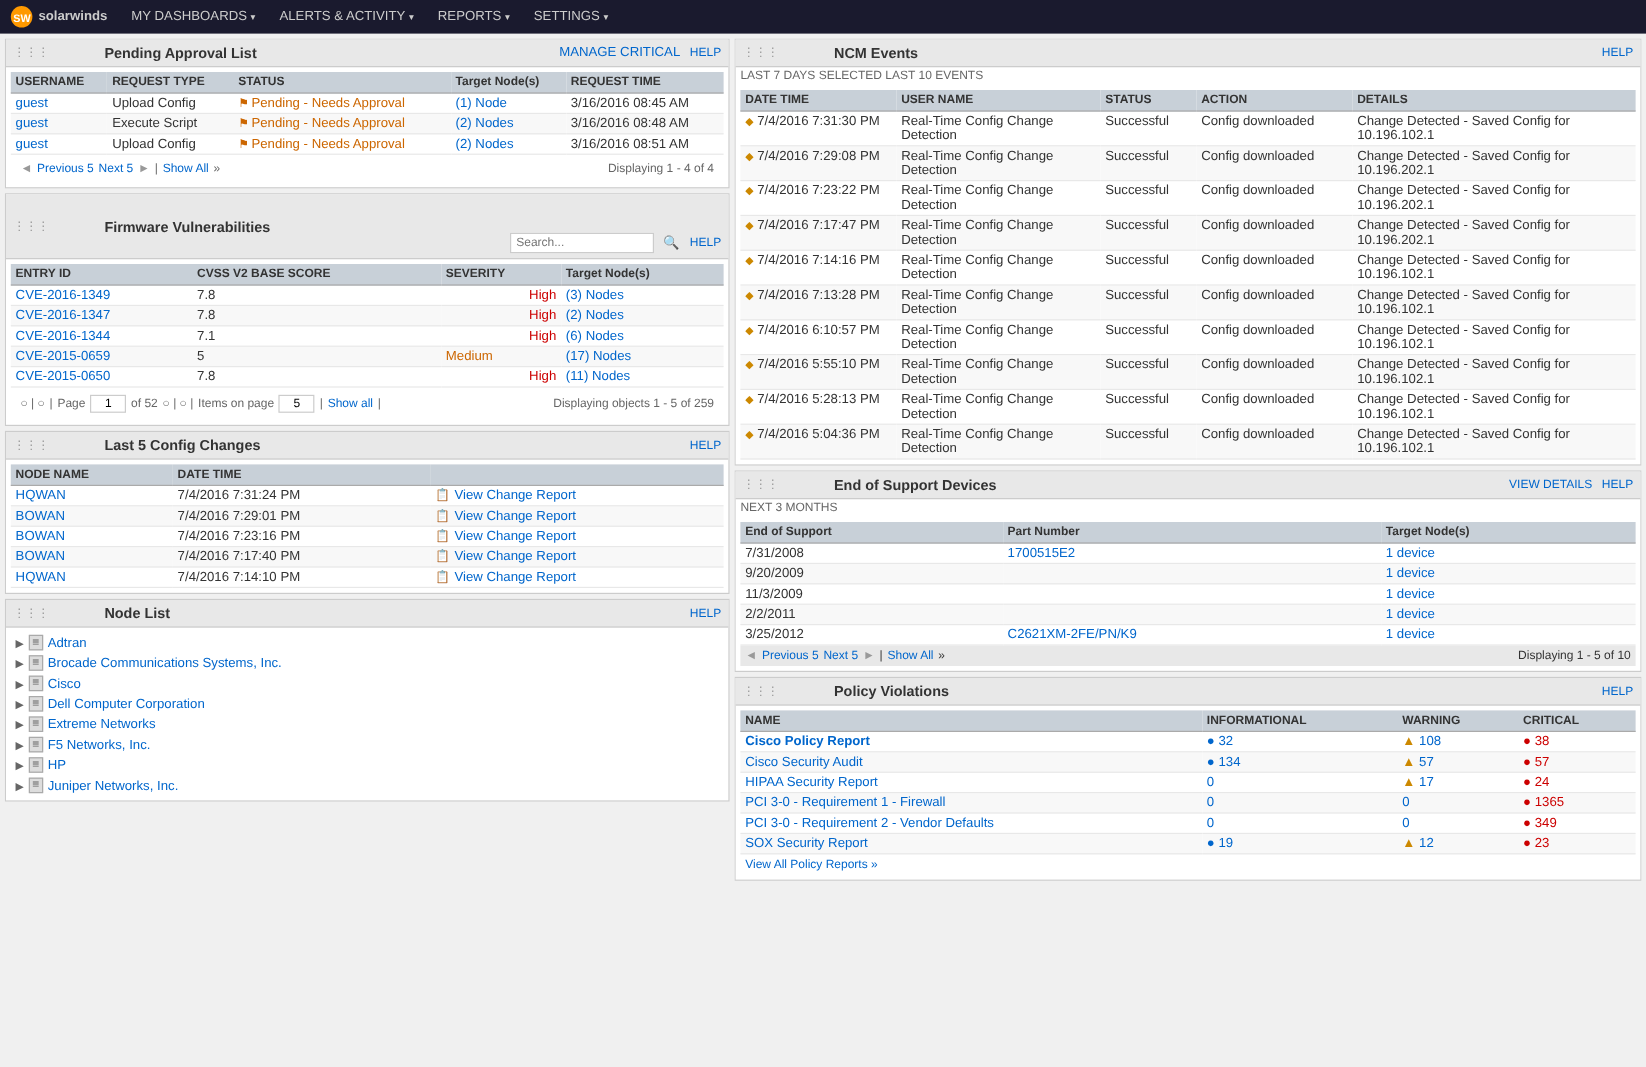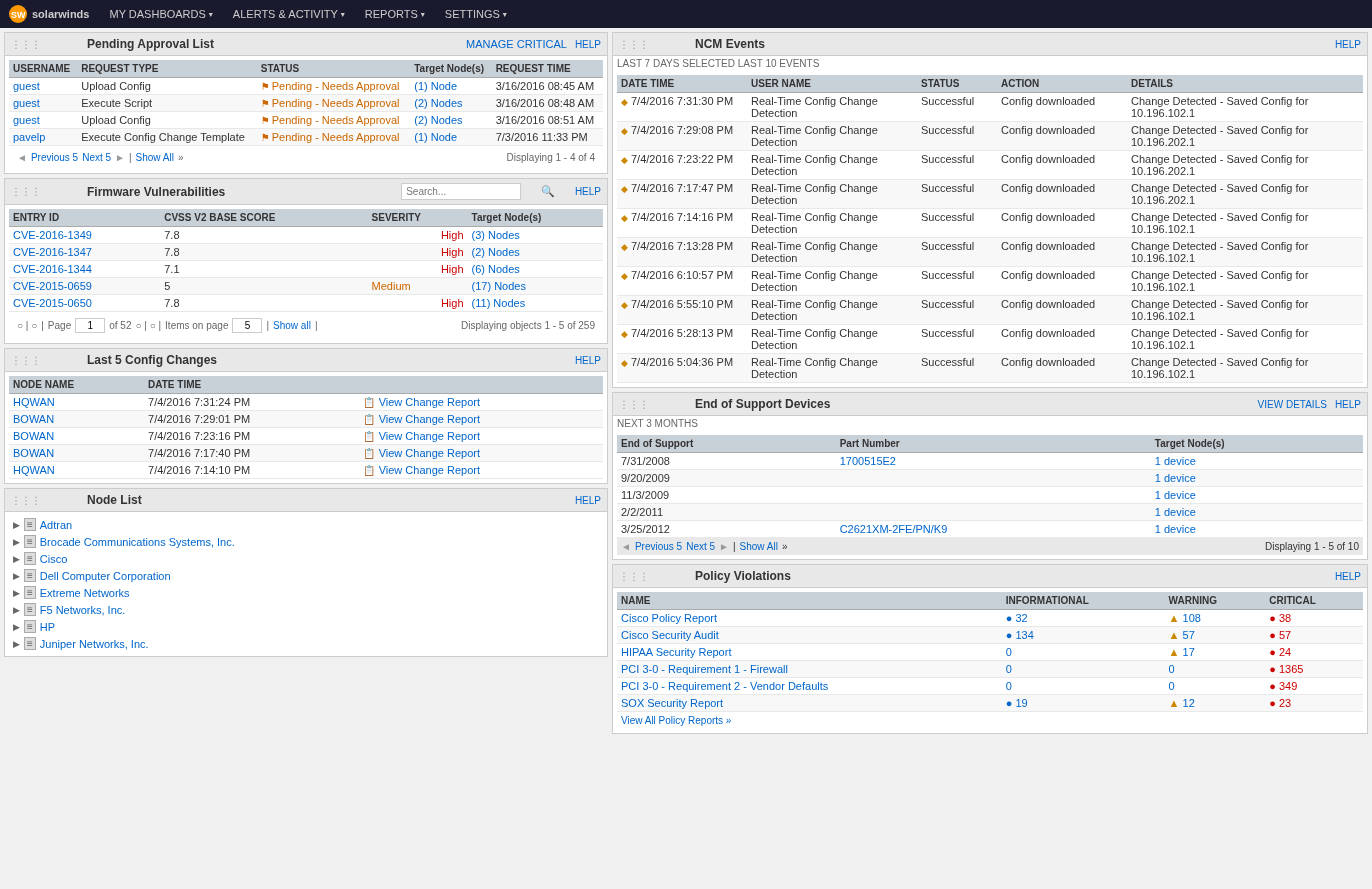--- a/index.html
+++ b/index.html
@@ -230,32 +230,20 @@
     <td><a>guest</a></td>
     <td>Upload Config</td>
     <td>
       <div class="status-pending">
         <span class="status-icon">⚑</span>
         <span>Pending - Needs Approval</span>
       </div>
     </td>
     <td><a>(2) Nodes</a></td>
     <td>3/16/2016 08:51 AM</td>
-  </tr>
-              <tr>
-    <td><a>pavelp</a></td>
-    <td>Execute Config Change Template</td>
-    <td>
-      <div class="status-pending">
-        <span class="status-icon">⚑</span>
-        <span>Pending - Needs Approval</span>
-      </div>
-    </td>
-    <td><a>(1) Node</a></td>
-    <td>7/3/2016 11:33 PM</td>
   </tr>
             </tbody>
         </table>
         <div style="display:flex; justify-content:space-between; align-items:center; padding:2px 4px;">
           <div class="pagination">
             <span style="color:#999;">◄</span>
             <a>Previous 5</a>
             <a>Next 5</a>
             <span style="color:#999;">►</span>
             <span>|</span>
@@ -266,21 +254,21 @@
         </div>
       </div>
     </div>
 
     <div class="widget">
       <div class="widget-header">
         <div style="display:flex; align-items:center; gap:6px;">
           <span class="drag-handle">⋮⋮⋮</span>
           <span class="widget-title">Firmware Vulnerabilities</span>
         </div>
-        <div style="display:flex; gap:20px; align-items:center;">
+        <div style="display:flex; gap:8px; align-items:center;margin-top:28px;">
           <input type="text" class="search-box" placeholder="Search..." style="">
           <span style="color:#0066cc;">🔍</span>
           <span class="widget-help">HELP</span>
         </div>
       </div>
       <div class="widget-body">
         <table>
           <thead>
             <tr>
               <th>ENTRY ID</th>
@@ -655,21 +643,21 @@
           <thead>
             <tr>
               <th>NAME</th>
               <th>INFORMATIONAL</th>
               <th>WARNING</th>
               <th>CRITICAL</th>
             </tr>
           </thead>
           <tbody id="pv-tbody">
               <tr>
-    <td><a style="color:#0066cc;">Cisco Policy Report</a></td>
+    <td><a style="color:#0066cc;font-weight:bold;">Cisco Policy Report</a></td>
     <td><span class="bullet-info">●</span> <a style="color:#0066cc;">32</a></td>
     <td><span class="bullet-warning">▲</span> <a style="color:#0066cc;">108</a></td>
     <td><span class="bullet-critical">●</span> <a style="color:#cc0000;">38</a></td>
   </tr>
               <tr>
     <td><a style="color:#0066cc;">Cisco Security Audit</a></td>
     <td><span class="bullet-info">●</span> <a style="color:#0066cc;">134</a></td>
     <td><span class="bullet-warning">▲</span> <a style="color:#0066cc;">57</a></td>
     <td><span class="bullet-critical">●</span> <a style="color:#cc0000;">57</a></td>
   </tr>

